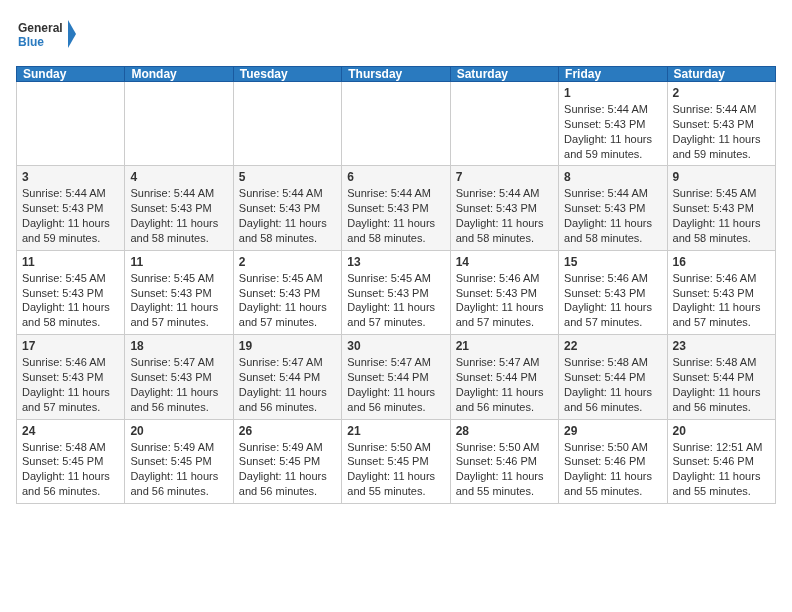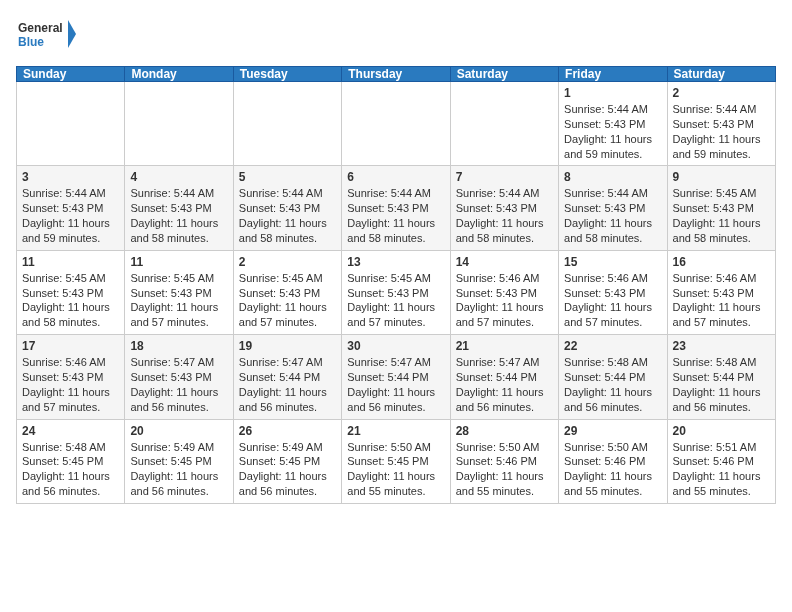--- a/index.html
+++ b/index.html
@@ -320,20 +320,20 @@
         </td>
         <td>
           <span class="day-number">29</span>
           <div class="day-info" style="white-space: pre-line;">Sunrise: 5:50 AM
 Sunset: 5:46 PM
 Daylight: 11 hours
 and 55 minutes.</div>
         </td>
         <td>
           <span class="day-number">20</span>
-          <div class="day-info" style="white-space: pre-line;">Sunrise: 5:51 AM
+          <div class="day-info" style="white-space: pre-line;">Sunrise: 12:51 AM
 Sunset: 5:46 PM
 Daylight: 11 hours
 and 55 minutes.</div>
         </td>
       </tr>
     </tbody>
 </table>
 
 </body></html>

